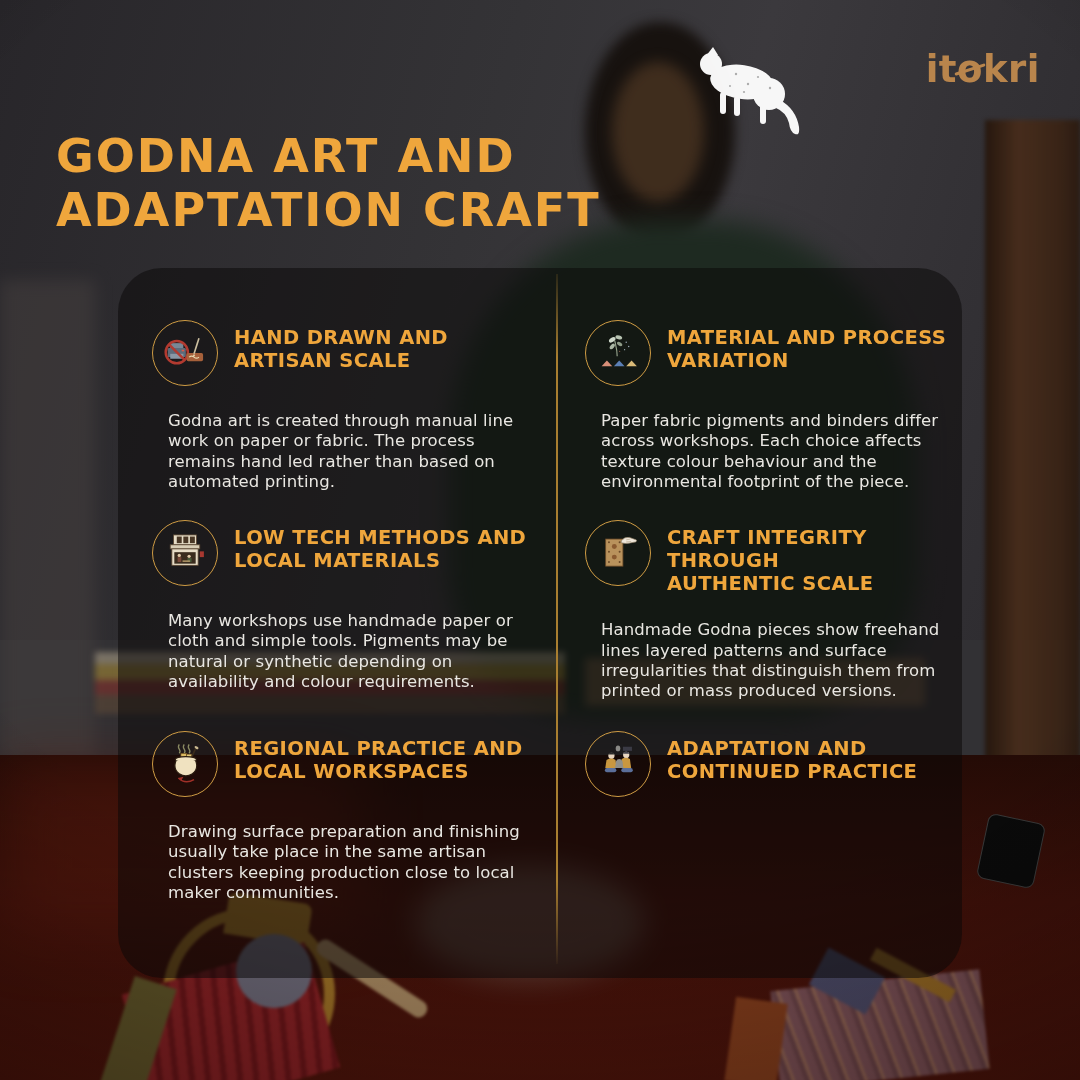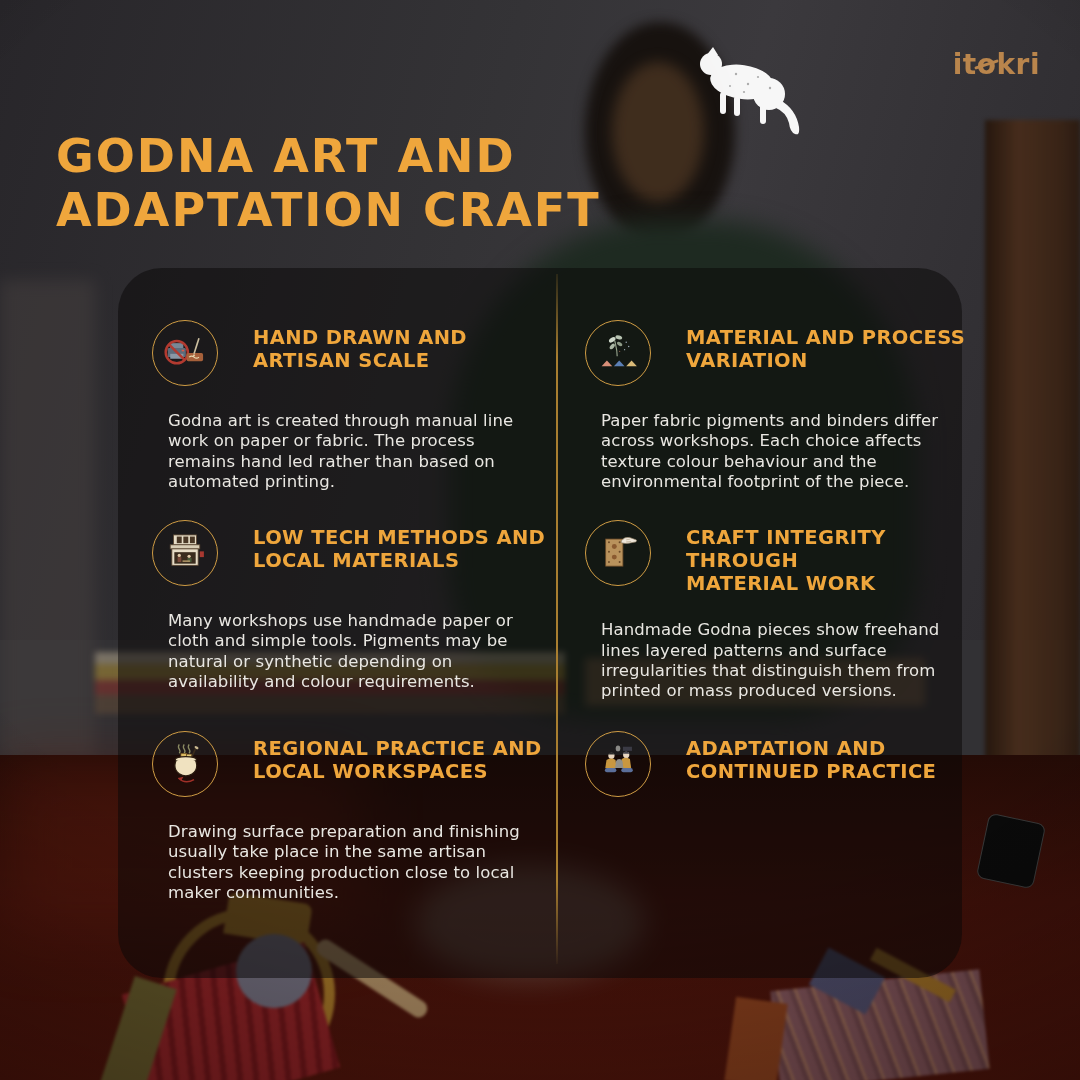--- a/index.html
+++ b/index.html
@@ -38,39 +38,39 @@
   .artL-bow{left:200px;top:48px;width:128px;height:17px;background:#d8c890;transform:rotate(33deg);border-radius:8px;}
   .artR{left:700px;top:972px;width:310px;height:108px;opacity:.55;filter:blur(1.5px);}
   .artR-fabric{left:75px;top:8px;width:210px;height:100px;transform:rotate(-6deg);
     background:repeating-linear-gradient(75deg,#9a7a8a 0 9px,#7e6472 9px 14px,#c9a48a 14px 17px);}
   .artR-blue{left:115px;top:-12px;width:64px;height:42px;background:#4a6fa5;transform:rotate(28deg);}
   .artR-yellow{left:168px;top:-4px;width:90px;height:14px;background:#c9a435;transform:rotate(28deg);}
   .artR-orange{left:30px;top:28px;width:52px;height:85px;background:#a85a28;transform:rotate(8deg);}
   .vignette{inset:0;background:
     radial-gradient(120% 92% at 50% 36%, rgba(0,0,0,0) 52%, rgba(0,0,0,0.52) 100%);}
   
-  .brand{position:absolute;right:40px;top:48px;color:#b9854c;font-size:28px;font-weight:800;
+  .brand{position:absolute;right:40px;top:48px;color:#b9854c;font-size:37px;font-weight:800;
     letter-spacing:.5px;z-index:6;}
   .brand .logo-o{position:relative;display:inline-block;}
   .brand .logo-o::after{content:'';position:absolute;left:-3px;top:46%;width:125%;height:3px;
     background:#b9854c;transform:rotate(-18deg);border-radius:2px;}
   
   .title{position:absolute;left:56px;right:0;top:98px;text-align:left;z-index:4;
     color:#efa63c;font-weight:bold;font-size:46px;line-height:1.18;letter-spacing:2px;}
   .animal{position:absolute;left:686px;top:44px;width:140px;height:110px;z-index:5;}
   
   .panel{position:absolute;left:118px;top:268px;width:844px;height:710px;border-radius:44px;
     background:rgba(9,8,8,0.52);z-index:3;}
   .divider{position:absolute;left:438px;top:6px;bottom:14px;width:2px;
     background:linear-gradient(180deg,rgba(168,126,48,.15),#a87e30 12%,#a87e30 88%,rgba(168,126,48,.05));}
   .card{position:absolute;width:400px;}
   .c1{left:34px;top:52px;}  .c2{left:467px;top:52px;}
   .c3{left:34px;top:252px;} .c4{left:467px;top:252px;}
   .c5{left:34px;top:463px;} .c6{left:467px;top:463px;}
-  .card-head{display:flex;align-items:flex-start;gap:35px;}
+  .card-head{display:flex;align-items:flex-start;gap:16px;}
   .icon-circle{width:66px;height:66px;border-radius:50%;border:1.5px solid #cf9c44;
     flex:0 0 auto;display:flex;align-items:center;justify-content:center;box-sizing:border-box;}
   .icon-circle svg{width:46px;height:46px;}
   .card h3{margin:7px 0 0;color:#efa63c;font-size:19.5px;line-height:1.17;letter-spacing:.4px;font-weight:bold;}
   .card p{margin:25px 16px 0;color:#e9e7e2;font-size:16.5px;line-height:1.23;letter-spacing:.1px;}
 </style>
 </head>
 <body>
 
 <div class="canvas">
@@ -222,21 +222,21 @@
             <circle cx="17" cy="26.5" r="1.2" fill="#6b4a28"></circle>
               <circle cx="30" cy="26.5" r="1.2" fill="#6b4a28"></circle>
             <circle cx="17" cy="39" r="1.2" fill="#6b4a28"></circle>
               <circle cx="30" cy="39" r="1.2" fill="#6b4a28"></circle>
             <path d="M32,13 q4,-5 10,-4 l8,3 q2,1.2 -0.5,2.5 l-8,1.5 q-5,1 -9.5,-0.5 z" fill="#efe7da" stroke="#8a7a62" stroke-width="0.8"></path>
             <line x1="38" y1="12" x2="43" y2="11" stroke="#b5a58a" stroke-width="0.8"></line>
             <line x1="38" y1="14.5" x2="44" y2="14" stroke="#b5a58a" stroke-width="0.8"></line>
           </svg>
         </div>
         <h3>
-          <span>CRAFT INTEGRITY THROUGH</span><br><span>MATERIAL WORK</span>
+          <span>CRAFT INTEGRITY THROUGH</span><br><span>AUTHENTIC SCALE</span>
         </h3>
       </div>
       <p>Handmade Godna pieces show freehand lines layered patterns and surface irregularities that distinguish them from printed or mass produced versions.</p>
     </section>
 
     <section class="card c5">
       <div class="card-head">
         <div class="icon-circle">
           <svg viewBox="0 0 56 56">
             <path d="M21,4 q-2,3 0,6 q2,3 0,5" stroke="#8a8a62" stroke-width="1.6" fill="none"></path>

